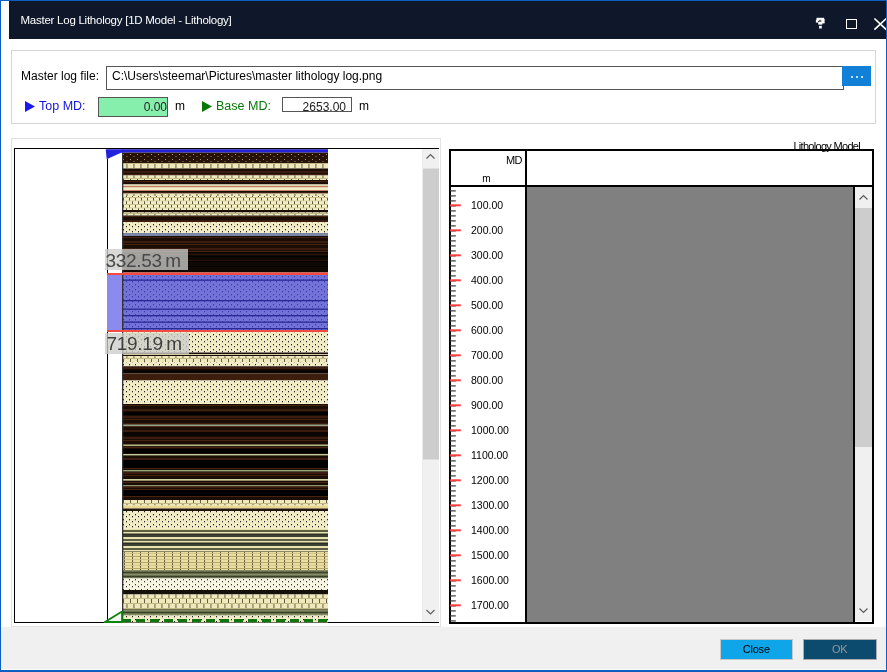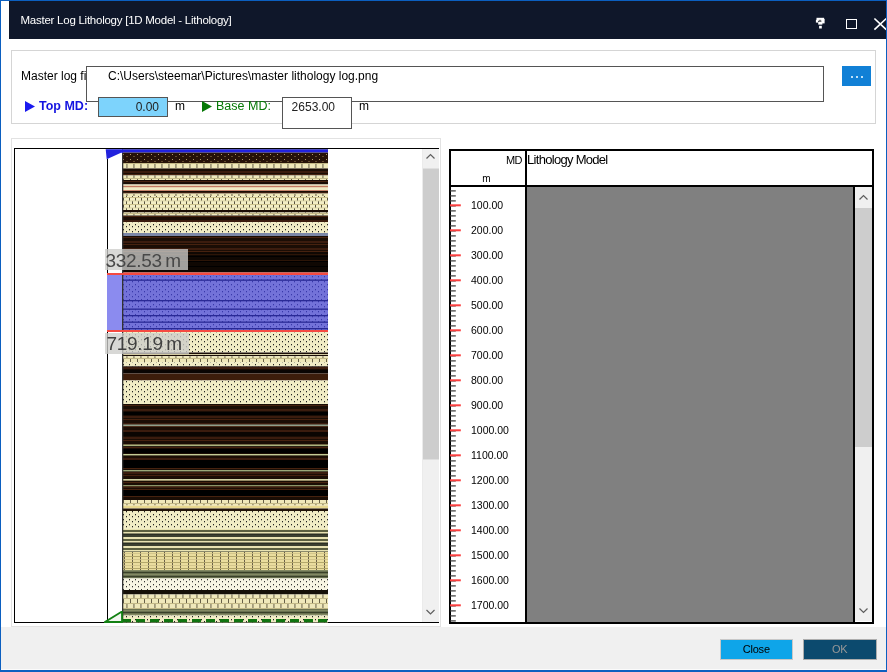--- a/index.html
+++ b/index.html
@@ -20,37 +20,37 @@
       <rect x="4.8" y="3.8" width="2.4" height="2.1" fill="#6f6f6f"></rect>
     </svg>
  <div class="abs" style="left:837px;top:17.5px;width:10.5px;height:10px;border:1.5px solid #fff"></div>
  <svg class="abs" style="left:864px;top:15.5px" width="15" height="14">
       <path d="M1.4 1.5 L13.3 12.6 M13.3 1.5 L1.4 12.6" stroke="#fff" stroke-width="1.7"></path>
     </svg>
 </div>
 
 <div class="abs" style="left:11px;top:50px;width:865px;height:74px;border:1px solid #d5d5d5"></div>
 <div class="abs" style="left:21px;top:69px;font-size:12px;color:#000">Master log file:</div>
-<div class="abs" style="left:86px;top:66px;width:738px;height:36px;border:1px solid #555;background:#fff;font-size:12px;line-height:18px;padding-left:21px;white-space:nowrap;overflow:hidden">C:\Users\steemar\Pictures\master lithology log.png</div>
+<div class="abs" style="left:106px;top:66px;width:738px;height:24px;border:1px solid #555;background:#fff;font-size:12px;line-height:18px;padding-left:5px;white-space:nowrap;overflow:hidden">C:\Users\steemar\Pictures\master lithology log.png</div>
 <div class="abs" style="left:842px;top:66px;width:29px;height:20px;background:#1180d6"></div>
 <div class="abs" style="left:851px;top:75.5px;width:2px;height:2px;background:#bfe2f9"></div>
 <div class="abs" style="left:856px;top:75.5px;width:2px;height:2px;background:#bfe2f9"></div>
 <div class="abs" style="left:861px;top:75.5px;width:2px;height:2px;background:#bfe2f9"></div>
 
 <svg class="abs" style="left:25px;top:101px" width="10" height="11">
     <path d="M0 0 L10 5.5 L0 11 Z" fill="#1a1aef"></path>
   </svg>
-<div class="abs" style="left:39px;top:98.5px;font-size:12.5px;font-weight:bold;color:#1414e0">Top MD:</div>
-<div class="abs" style="left:98px;top:97px;width:70px;height:20px;border:1px solid #555;background:#7dd3fc;font-size:12px;line-height:18px;text-align:right;padding-right:8px;color:#222">0.00</div>
+<div class="abs" style="left:39px;top:98.5px;font-size:12.5px;font-weight:normal;color:#1414e0">Top MD:</div>
+<div class="abs" style="left:98px;top:97px;width:70px;height:20px;border:1px solid #555;background:#86efac;font-size:12px;line-height:18px;text-align:right;padding-right:0;color:#222">0.00</div>
 <div class="abs" style="left:175px;top:99px;font-size:12px;color:#000">m</div>
 <svg class="abs" style="left:202px;top:101px" width="10" height="11">
     <path d="M0 0 L10 5.5 L0 11 Z" fill="#067806"></path>
   </svg>
 <div class="abs" style="left:216px;top:98.5px;font-size:12.5px;font-weight:normal;color:#067806">Base MD:</div>
-<div class="abs" style="left:282px;top:97px;width:70px;height:32px;border:1px solid #555;background:#fff;font-size:12px;line-height:18px;text-align:right;padding-right:16px;color:#222">2653.00</div>
+<div class="abs" style="left:282px;top:97px;width:70px;height:15px;border:1px solid #555;background:#fff;font-size:12px;line-height:18px;text-align:right;padding-right:5px;color:#222">2653.00</div>
 <div class="abs" style="left:359px;top:99px;font-size:12px;color:#000">m</div>
 
 <div class="abs" style="left:11px;top:138px;width:430px;height:489px;border:1px solid #e2e2e2"></div>
 <div class="abs" style="left:14px;top:148px;width:425px;height:475px;border:1px solid #000;background:#fff"></div>
 
 <div class="abs" style="left:107px;top:159px;width:1px;height:463px;background:#000"></div>
 <svg width="206" height="475" style="position:absolute;left:122px;top:148px" xmlns="http://www.w3.org/2000/svg">
 <defs>
 <pattern id="dots" patternUnits="userSpaceOnUse" width="6" height="5">
         <rect width="6" height="5" fill="#f1ecc5"></rect>
@@ -206,21 +206,21 @@
 <path d="M4.5 461 L8.5 465 L12.5 461" stroke="#5e5e5e" stroke-width="1.2" fill="none"></path>
 </svg>
 
 <div class="abs" style="left:449px;top:149px;width:424.5px;height:474.5px;border:2px solid #000;background:#fff"></div>
 <div class="abs" style="left:527px;top:187px;width:326px;height:434.5px;background:#808080"></div>
 <div class="abs" style="left:525px;top:149px;width:2px;height:474.5px;background:#000"></div>
 <div class="abs" style="left:449px;top:185px;width:424px;height:2px;background:#000"></div>
 <div class="abs" style="left:853px;top:187px;width:2px;height:434.5px;background:#000"></div>
 <div class="abs" style="left:451px;top:154px;width:71px;height:14px;font-size:11px;letter-spacing:-0.5px;color:#000;text-align:right">MD</div>
 <div class="abs" style="left:451px;top:172.5px;width:71px;height:14px;font-size:10px;color:#000;text-align:center">m</div>
-<div class="abs" style="left:527px;top:152px;width:333px;height:14px;font-size:13px;letter-spacing:-0.7px;color:#000;text-align:left">Lithology Model</div>
+<div class="abs" style="left:527px;top:140px;width:333px;height:14px;font-size:11px;letter-spacing:-0.7px;color:#000;text-align:right">Lithology Model</div>
 <svg width="80" height="476" style="position:absolute;left:449px;top:148px" xmlns="http://www.w3.org/2000/svg">
 <rect x="1" y="42.30" width="5.8" height="1.2" fill="#383838"></rect>
 <rect x="1" y="47.30" width="5.8" height="1.2" fill="#383838"></rect>
 <rect x="1" y="52.30" width="5.8" height="1.2" fill="#383838"></rect>
 <rect x="1" y="57.30" width="5.8" height="1.2" fill="#383838"></rect>
 <rect x="1" y="62.30" width="5.8" height="1.2" fill="#383838"></rect>
 <rect x="1" y="67.30" width="5.8" height="1.2" fill="#383838"></rect>
 <rect x="1" y="72.30" width="5.8" height="1.2" fill="#383838"></rect>
 <rect x="1" y="77.30" width="5.8" height="1.2" fill="#383838"></rect>
 <rect x="1" y="82.30" width="5.8" height="1.2" fill="#383838"></rect>

